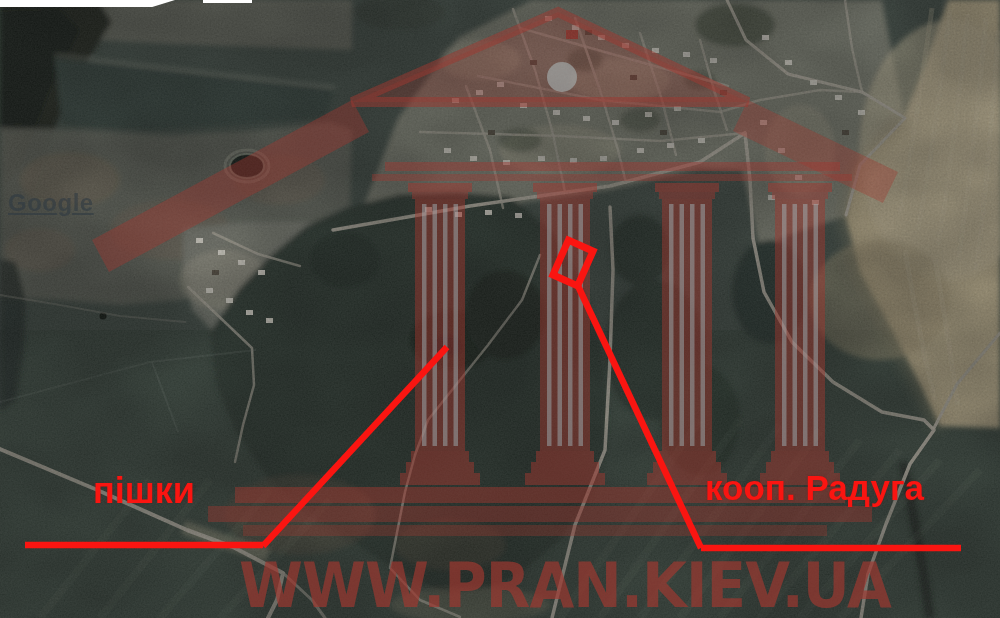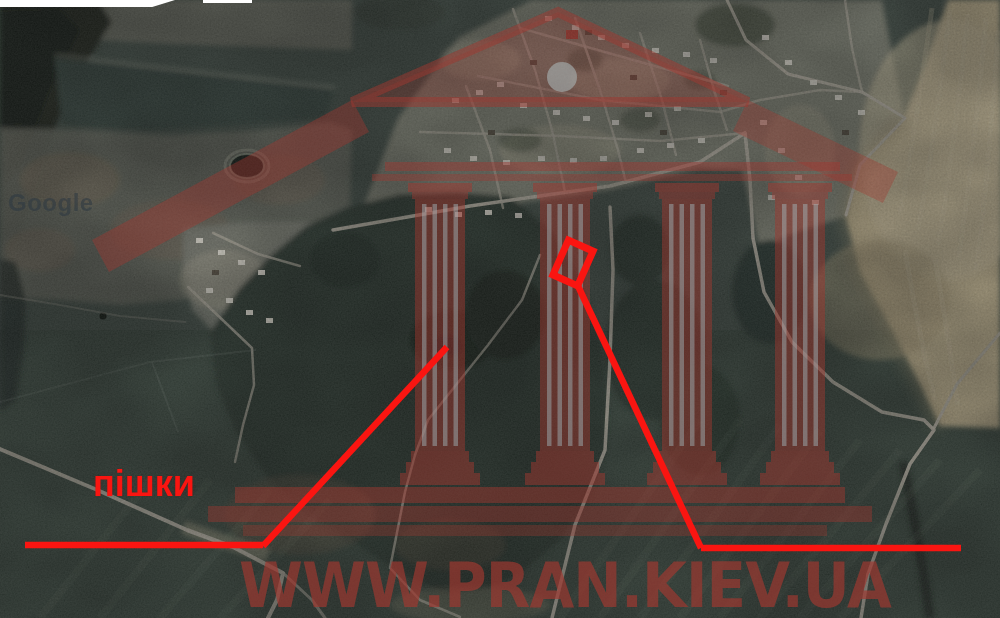--- a/index.html
+++ b/index.html
@@ -18,24 +18,24 @@
   .flute { fill:#a4bcc0; fill-opacity:.45; }
   .ann { stroke:var(--accent); fill:none; }
   .wm-text { fill:var(--wm); opacity:.68; font-family:"DejaVu Sans", sans-serif; font-weight:700; font-size:63px; letter-spacing:-1px; }
   .lbl {
     position:absolute; color:var(--accent); font-weight:700; text-align:center;
     line-height:1.16; text-shadow:0 0 2px rgba(130,10,5,.35); white-space:nowrap;
   }
   #lake-label  { left:18px;  top:456px; width:252px; font-size:36px; }
   #plot-label  { left:672px; top:461px; width:285px; font-size:35px; }
   #plot-label .l2 { margin-top:7px; }
-  #lake-label .l2 { margin-top:7px; }
+  #lake-label .l2 { margin-top:14px; }
   #map-attribution {
     position:absolute; left:8px; top:189px; font-size:24px; font-weight:700;
-    color:#2f3a42; opacity:.6; letter-spacing:.5px;
+    color:#2f3a42; opacity:.6; letter-spacing:.5px;text-decoration:underline;
   }
   .chip { position:absolute; background:#ffffff; }
   #chip1 { left:0; top:0; width:175px; height:7px;
            clip-path:polygon(0 0, 100% 0, 87% 100%, 0 100%); }
   #chip2 { left:203px; top:0; width:49px; height:3px; }
 </style>
 </head>
 <body>
 
 <div id="stage">
@@ -322,20 +322,21 @@
     <path class="ann" stroke-width="6.5" d="M578,286 L701,548"></path>
     <path class="ann" stroke-width="6.5" d="M701,548 L961,548"></path>
     <rect class="ann" stroke-width="7" x="559.5" y="244" width="27" height="38" transform="rotate(24 573 263)"></rect>
   </g>
 </svg>
 
 <div class="lbl" id="lake-label">
   <div class="l2">пішки</div>
 </div>
 <div class="lbl" id="plot-label">
+  <div class="l2">кооп. Радуга</div>
 </div>
 
 <div id="map-attribution">Google</div>
 
 <div class="chip" id="chip1"></div>
 <div class="chip" id="chip2"></div>
 
 </div>
 
 </body></html>

